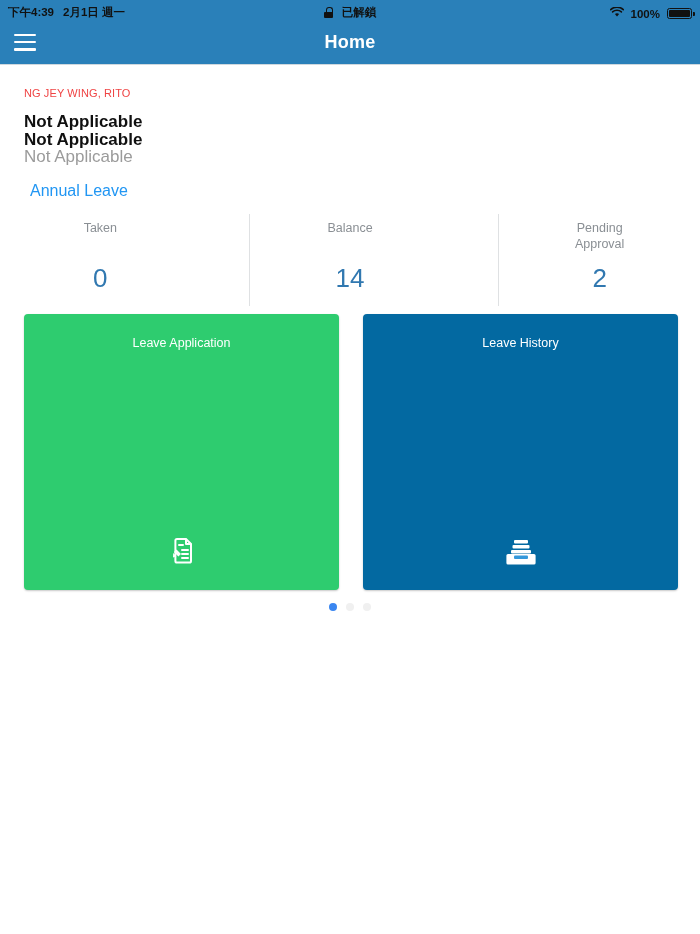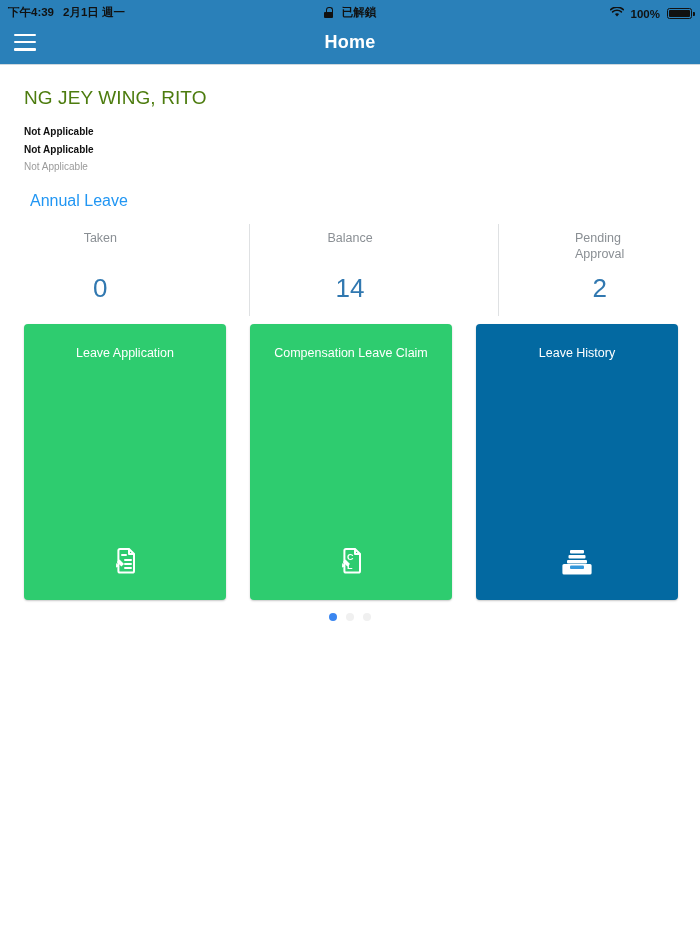--- a/index.html
+++ b/index.html
@@ -72,27 +72,27 @@
   .nav-title{
     width:100%; text-align:center;
     color:#ffffff; font-size:18px; font-weight:bold;
     letter-spacing:.2px;
   }
 
   
   .content{ padding:0; background:#fff; }
 
   .user-name{
-    color:#4d7c0f;
-    font-size:19px;
+    color:#ef4444;
+    font-size:11px;
     padding:22px 0 0 24px;
     letter-spacing:.1px;
   }
   .user-lines{ padding:14px 0 0 24px; }
-  .user-line{ font-size:10px; line-height:17.5px; }
+  .user-line{ font-size:17px; line-height:17.5px; }
   .ul-1{ color:#101010; font-weight:bold; }
   .ul-2{ color:#101010; font-weight:bold; }
   .ul-3{ color:#9b9b9b; }
 
   .section-title{
     color:#2196f3;
     font-size:16px;
     padding:16px 0 0 30px;
   }
 
@@ -107,20 +107,21 @@
     display:flex; flex-direction:column;
     align-items:center; justify-content:flex-start;
     padding:6px 0 14px;
     position:relative;
   }
   .stat + .stat{ border-left:1px solid #dfe1e3;margin-left:48px; }
   .stat-label{
     color:#8a8f94;
     font-size:12.5px;
     line-height:16px;
+    text-align:center;
     min-height:32px;
   }
   .stat-value{
     color:#3178b0;
     font-size:26px;
     margin-top:12px;
     line-height:28px;
   }
 
   
@@ -230,33 +231,20 @@
         <svg width="34" height="34" viewBox="0 0 34 34">
           <path d="M12 5 h9 l5 5 v17 a1.6 1.6 0 0 1 -1.6 1.6 H12 A1.6 1.6 0 0 1 10.4 27 V6.6 A1.6 1.6 0 0 1 12 5 Z" fill="none" stroke="#fff" stroke-width="2"></path>
           <path d="M21 5 v5 h5" fill="none" stroke="#fff" stroke-width="2" stroke-linejoin="round"></path>
           <path d="M14 11 h4 M17 16 h6 M17 20 h6 M17 24 h6" stroke="#fff" stroke-width="2" stroke-linecap="round"></path>
           <path d="M11.5 15.5 L16 20 l-2.6 2.6 -4.5 -4.5 Z" fill="#fff"></path>
           <path d="M8.2 19 L11.4 22.2 L8 23.4 Z" fill="#fff"></path>
         </svg>
       </div>
     </div>
 
-    <div class="card green">
-      <div class="card-title">Compensation Leave Claim</div>
-      <div class="card-icon">
-        <svg width="34" height="34" viewBox="0 0 34 34">
-          <path d="M12 5 h9 l5 5 v17 a1.6 1.6 0 0 1 -1.6 1.6 H12 A1.6 1.6 0 0 1 10.4 27 V6.6 A1.6 1.6 0 0 1 12 5 Z" fill="none" stroke="#fff" stroke-width="2"></path>
-          <path d="M21 5 v5 h5" fill="none" stroke="#fff" stroke-width="2" stroke-linejoin="round"></path>
-          <text x="13" y="16" font-family="Liberation Sans, sans-serif" font-size="9" font-weight="bold" fill="#fff">C</text>
-          <text x="13" y="25" font-family="Liberation Sans, sans-serif" font-size="9" font-weight="bold" fill="#fff">L</text>
-          <path d="M11.5 15.5 L16 20 l-2.6 2.6 -4.5 -4.5 Z" fill="#fff"></path>
-          <path d="M8.2 19 L11.4 22.2 L8 23.4 Z" fill="#fff"></path>
-        </svg>
-      </div>
-    </div>
 
     <div class="card blue">
       <div class="card-title">Leave History</div>
       <div class="card-icon">
         <svg width="34" height="32" viewBox="0 0 34 32">
           <rect x="10" y="4" width="14" height="3.4" rx="1" fill="#fff"></rect>
           <rect x="8.5" y="9" width="17" height="3.4" rx="1" fill="#fff"></rect>
           <rect x="7" y="14" width="20" height="3.6" rx="1" fill="#fff"></rect>
           <path d="M4 18 h26 a1.6 1.6 0 0 1 1.6 1.6 V27 a1.6 1.6 0 0 1 -1.6 1.6 H4 A1.6 1.6 0 0 1 2.4 27 V19.6 A1.6 1.6 0 0 1 4 18 Z" fill="#fff"></path>
           <rect x="10" y="19.6" width="14" height="3.4" rx="1" fill="#3498db"></rect>

